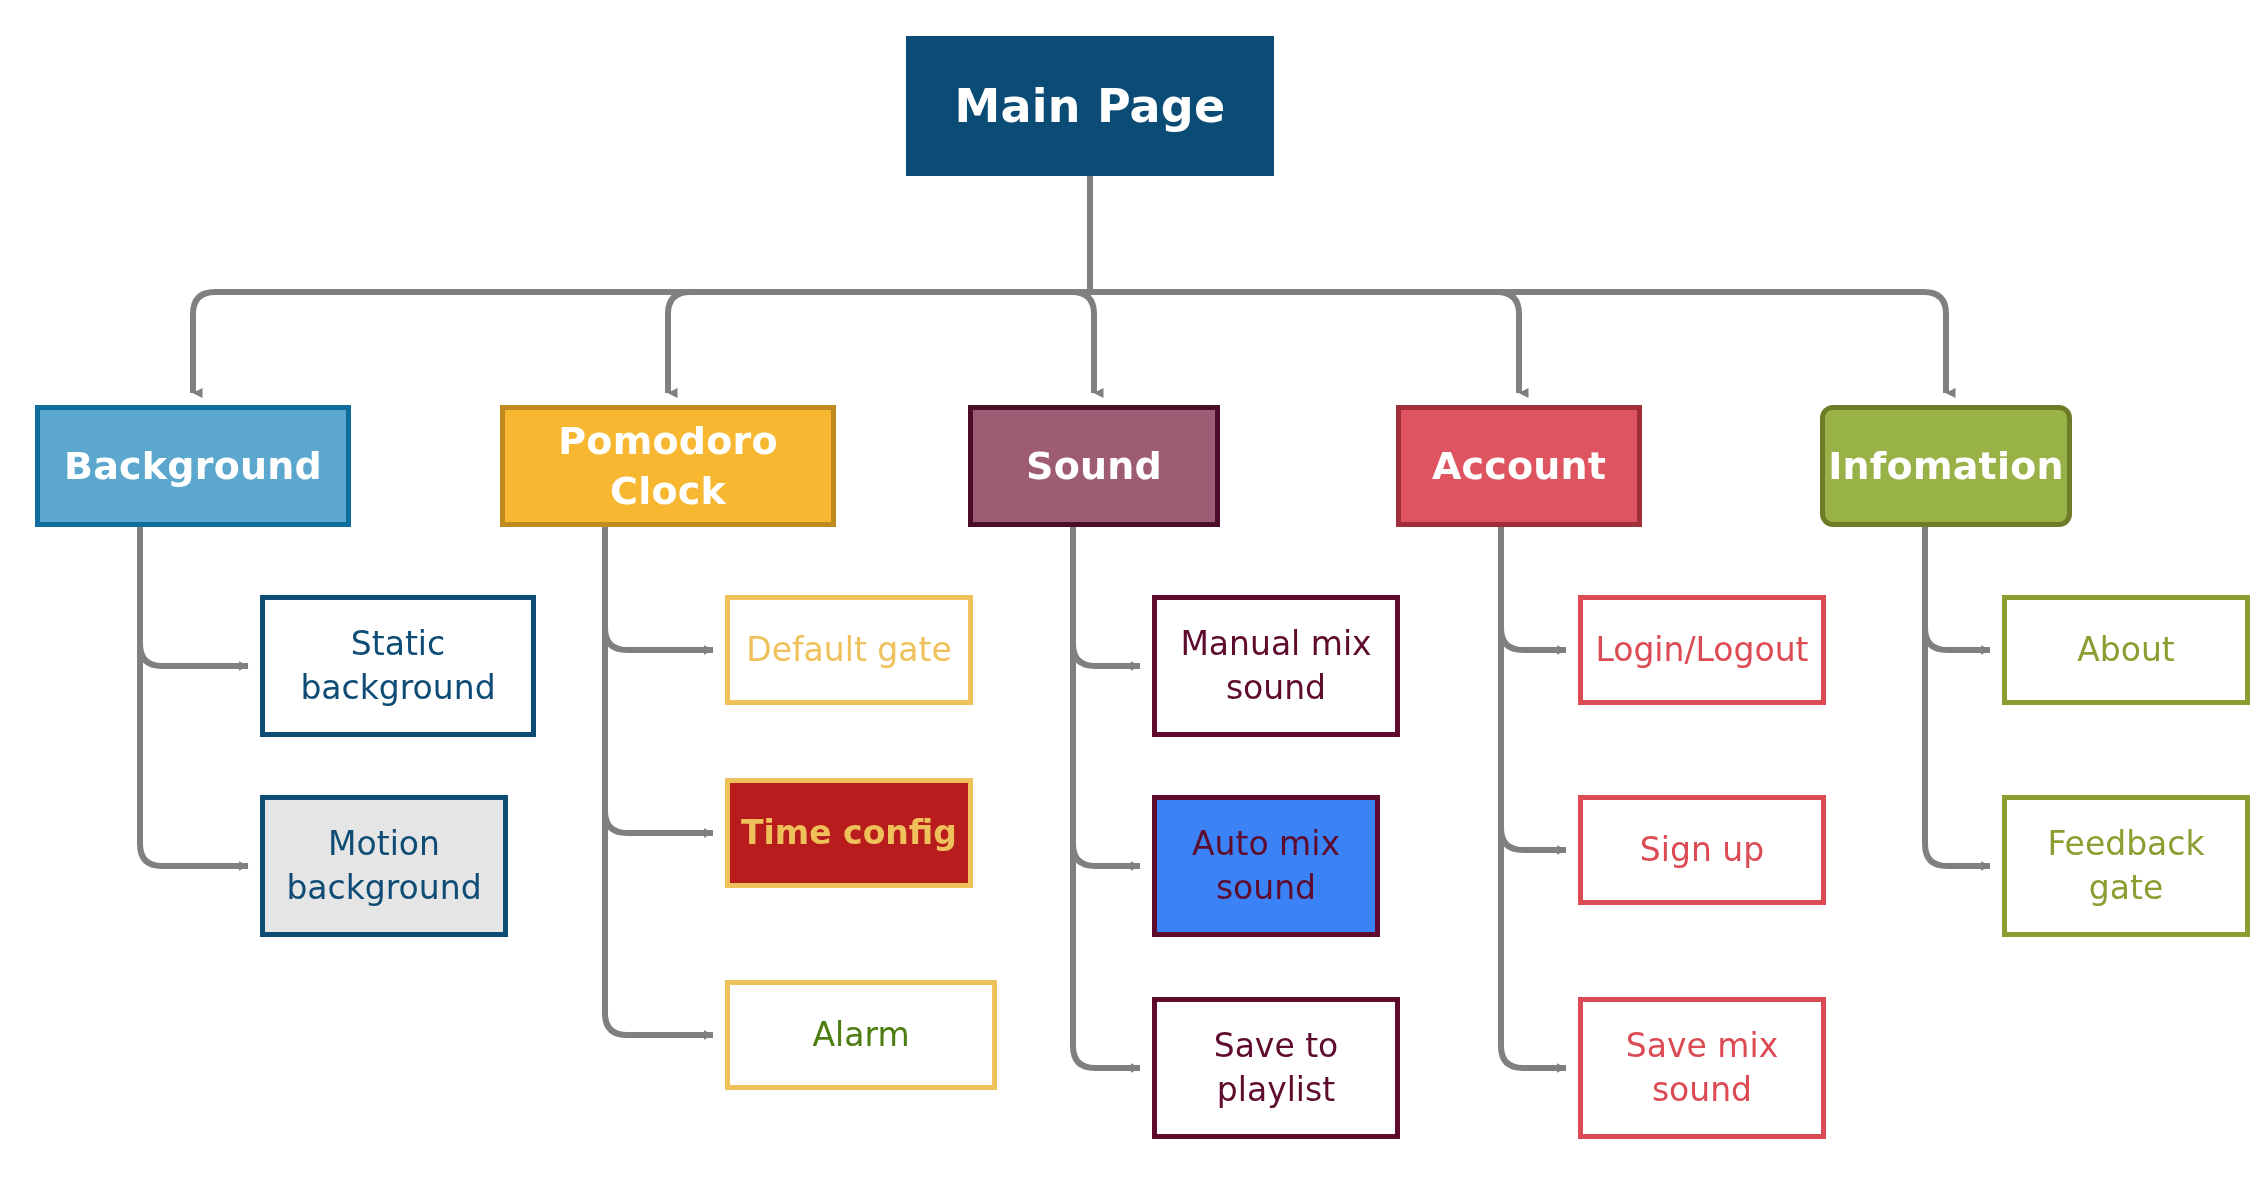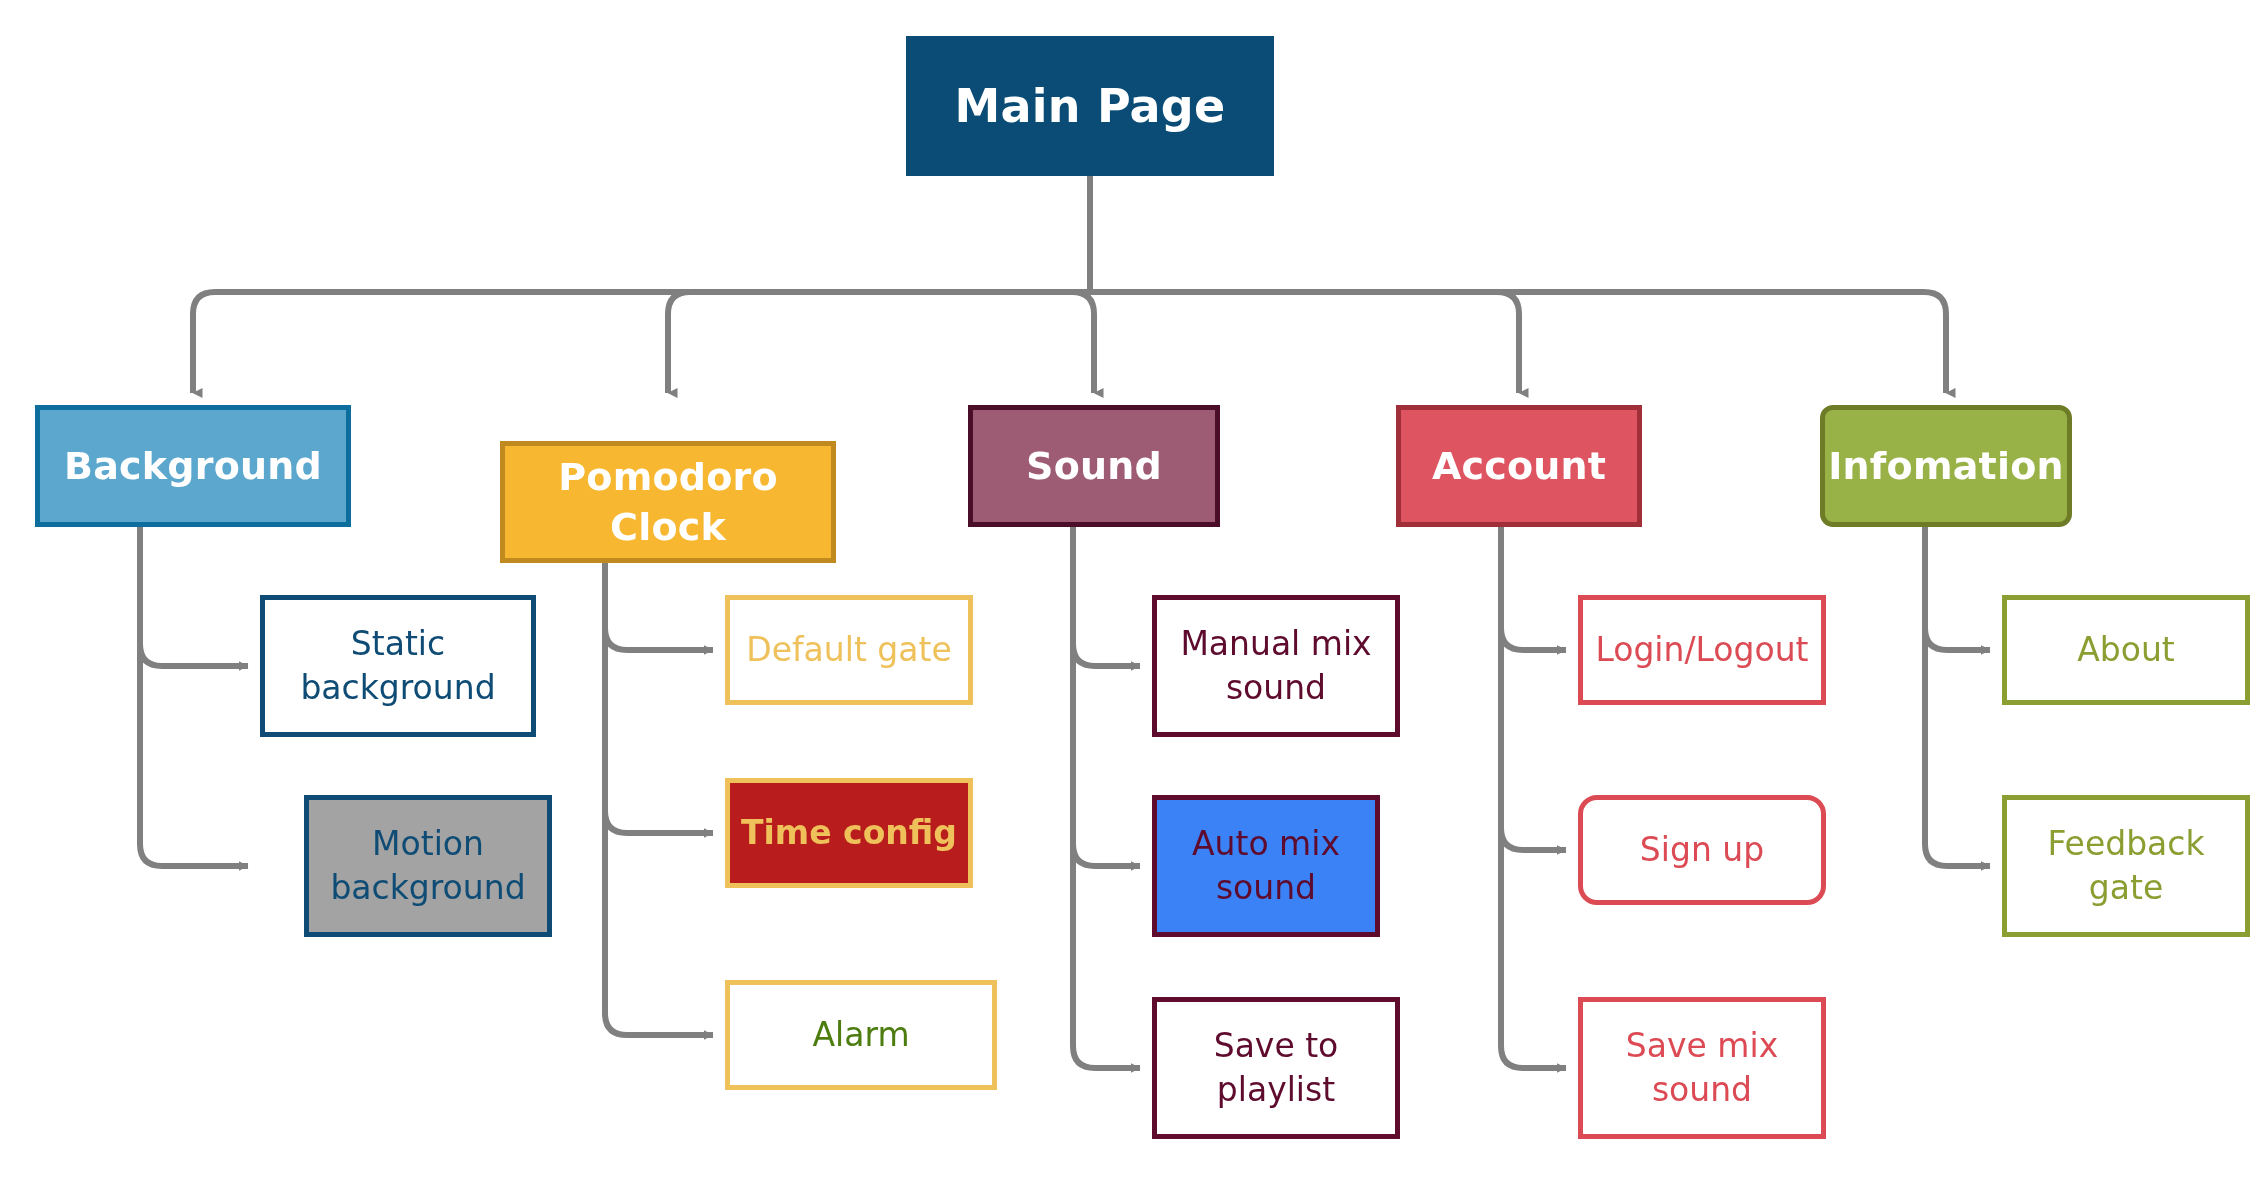--- a/index.html
+++ b/index.html
@@ -107,25 +107,25 @@
   </div>
 
   <div id="nodes-container">
       <div class="node node-section" style="left: 35px; top: 405px; width: 316px; height: 122px; background: rgb(91, 167, 206); border-color: rgb(13, 110, 158); color: rgb(255, 255, 255);">
         <span class="node-label">Background</span>
       </div>
       <div class="node node-leaf" style="left: 260px; top: 595px; width: 276px; height: 142px; background: rgb(255, 255, 255); border-color: rgb(15, 76, 117); color: rgb(15, 76, 117);">
         <span class="node-label">Static
 background</span>
       </div>
-      <div class="node node-leaf" style="left: 260px; top: 795px; width: 248px; height: 142px; background: #a3a3a3; border-color: rgb(15, 76, 117); color: rgb(15, 76, 117); margin-left: 44px;">
+      <div class="node node-leaf" style="left: 260px; top: 795px; width: 248px; height: 142px; background: #e5e5e5; border-color: rgb(15, 76, 117); color: rgb(15, 76, 117);">
         <span class="node-label">Motion
 background</span>
       </div>
-      <div class="node node-section" style="left: 500px; top: 405px; width: 336px; height: 122px; background: rgb(247, 183, 49); border-color: rgb(192, 138, 30); color: rgb(255, 255, 255); margin-top: 36px;">
+      <div class="node node-section" style="left: 500px; top: 405px; width: 336px; height: 122px; background: rgb(247, 183, 49); border-color: rgb(192, 138, 30); color: rgb(255, 255, 255);">
         <span class="node-label">Pomodoro Clock</span>
       </div>
       <div class="node node-leaf" style="left: 725px; top: 595px; width: 248px; height: 110px; background: rgb(255, 255, 255); border-color: rgb(239, 193, 90); color: rgb(239, 193, 90);">
         <span class="node-label">Default gate</span>
       </div>
       <div class="node node-leaf bold" style="left: 725px; top: 778px; width: 248px; height: 110px; background: #b91c1c; border-color: rgb(239, 193, 90); color: rgb(239, 193, 90);">
         <span class="node-label">Time config</span>
       </div>
       <div class="node node-leaf" style="left: 725px; top: 980px; width: 272px; height: 110px; background: rgb(255, 255, 255); border-color: rgb(239, 193, 90); color: #4d7c0f;">
         <span class="node-label">Alarm</span>
@@ -144,21 +144,21 @@
       <div class="node node-leaf" style="left: 1152px; top: 997px; width: 248px; height: 142px; background: rgb(255, 255, 255); border-color: rgb(94, 11, 46); color: rgb(94, 11, 46);">
         <span class="node-label">Save to
 playlist</span>
       </div>
       <div class="node node-section" style="left: 1396px; top: 405px; width: 246px; height: 122px; background: rgb(223, 84, 97); border-color: rgb(160, 47, 57); color: rgb(255, 255, 255);">
         <span class="node-label">Account</span>
       </div>
       <div class="node node-leaf" style="left: 1578px; top: 595px; width: 248px; height: 110px; background: rgb(255, 255, 255); border-color: rgb(220, 74, 84); color: rgb(220, 74, 84);">
         <span class="node-label">Login/Logout</span>
       </div>
-      <div class="node node-leaf" style="left: 1578px; top: 795px; width: 248px; height: 110px; background: rgb(255, 255, 255); border-color: rgb(220, 74, 84); color: rgb(220, 74, 84); border-radius: 19px;">
+      <div class="node node-leaf" style="left: 1578px; top: 795px; width: 248px; height: 110px; background: rgb(255, 255, 255); border-color: rgb(220, 74, 84); color: rgb(220, 74, 84);">
         <span class="node-label">Sign up</span>
       </div>
       <div class="node node-leaf" style="left: 1578px; top: 997px; width: 248px; height: 142px; background: rgb(255, 255, 255); border-color: rgb(220, 74, 84); color: rgb(220, 74, 84); justify-content: center;">
         <span class="node-label">Save mix
 sound</span>
       </div>
       <div class="node node-section" style="left: 1820px; top: 405px; width: 252px; height: 122px; background: rgb(153, 178, 72); border-color: rgb(110, 124, 40); color: rgb(255, 255, 255); border-radius: 13px;">
         <span class="node-label">Infomation</span>
       </div>
       <div class="node node-leaf" style="left: 2002px; top: 595px; width: 248px; height: 110px; background: rgb(255, 255, 255); border-color: rgb(138, 158, 49); color: rgb(138, 158, 49);">

